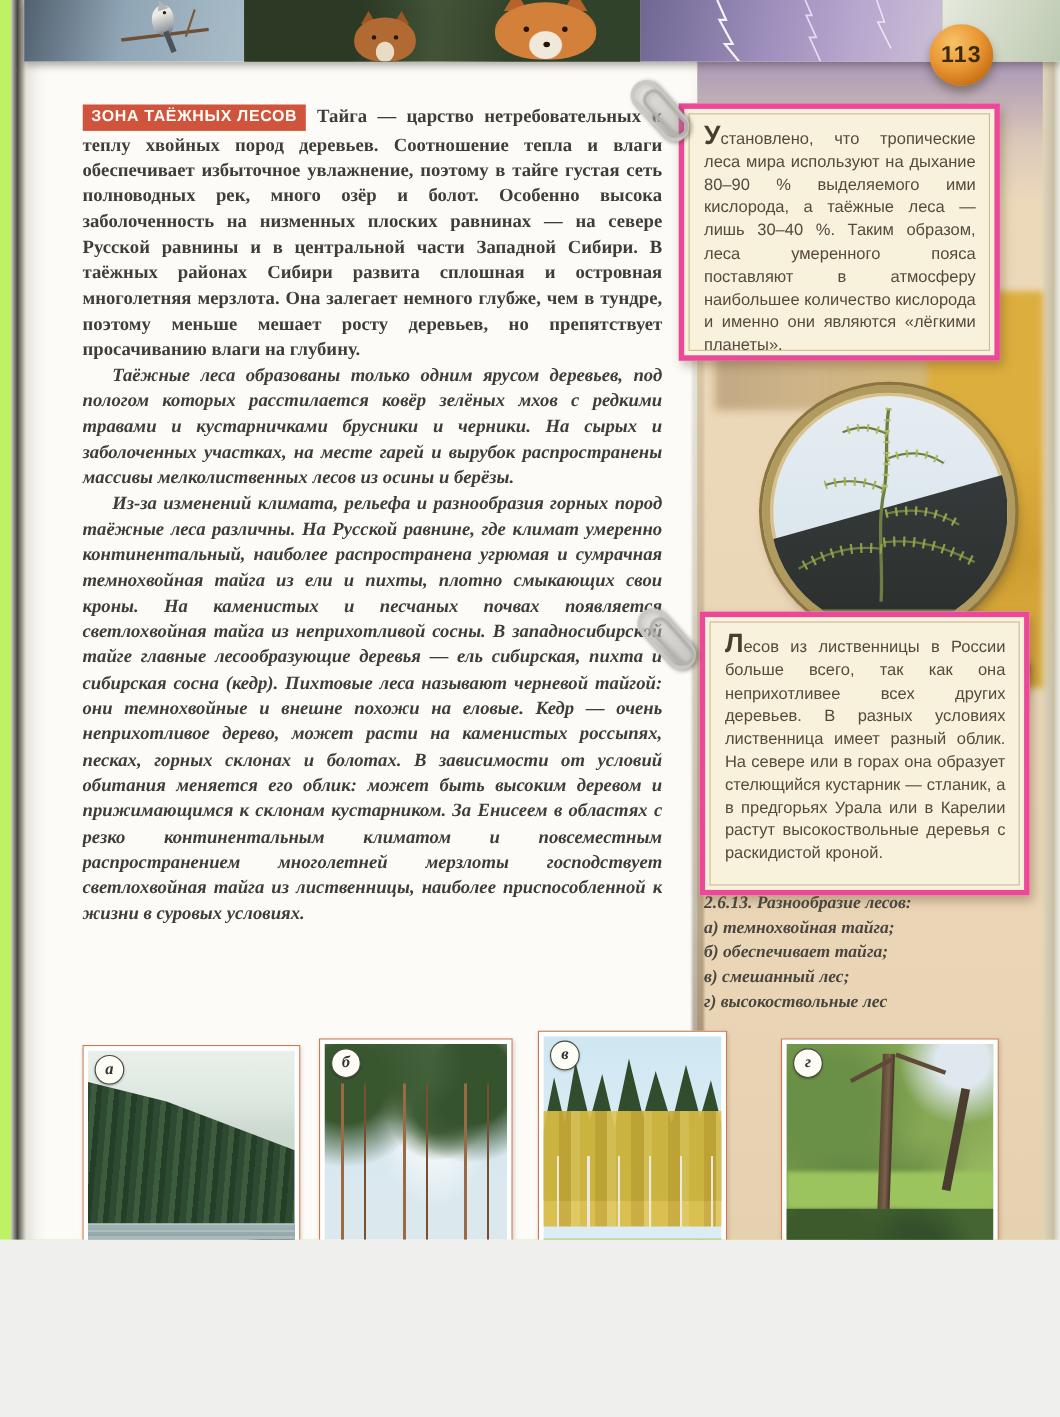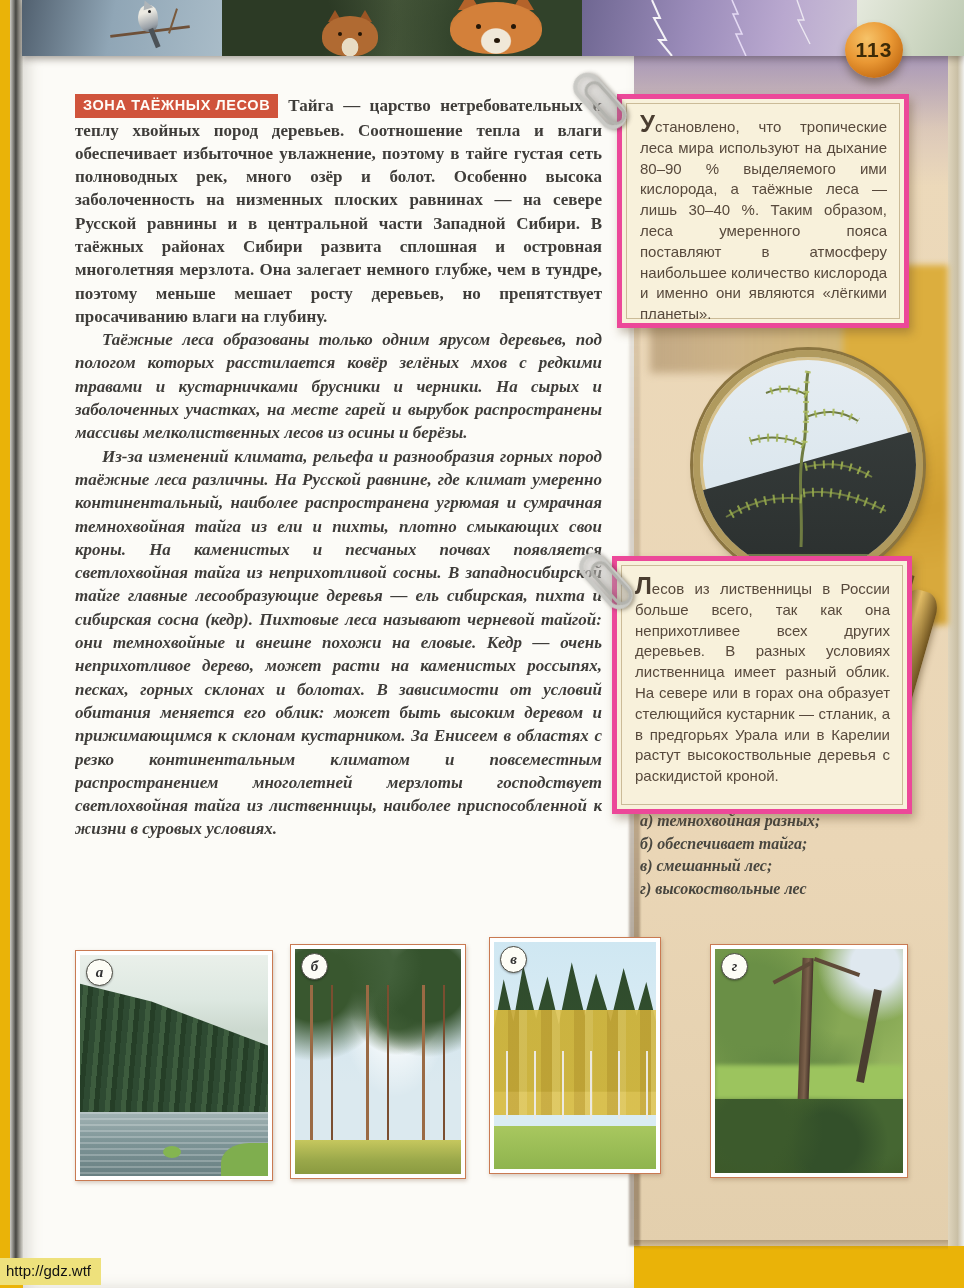--- a/index.html
+++ b/index.html
@@ -1,17 +1,17 @@
 <!DOCTYPE html>
 <html><head>
 <meta charset="utf-8">
 <style>
   html,body{margin:0;padding:0;background:#eff0ee;}
-  #stage{position:relative;width:964px;height:1288px;overflow:hidden;
-         font-family:"Liberation Serif",serif;background:#eab308;}
+  #stage{position:relative;width:964px;height:1127px;overflow:hidden;
+         font-family:"Liberation Serif",serif;background:#bef264;}
 
   
   .spine{position:absolute;left:10px;top:0;width:13px;height:1272px;
          background:linear-gradient(90deg,#cfcdc6,#474641 45%,#8d8b83 70%,#d8d6cf);}
   .white-page{position:absolute;left:23px;top:54px;width:611px;height:1234px;
          background:#fcfbf7;box-shadow:inset 6px 0 14px rgba(120,115,100,.22);}
   .tan-col{position:absolute;left:634px;top:54px;width:314px;height:1192px;
          background:linear-gradient(180deg,#e3d0af 0,#ecd9ba 90px,#ead6b6 800px,#e3cfad 100%);}
   .right-edge{position:absolute;left:948px;top:54px;width:16px;height:1192px;
          background:linear-gradient(90deg,#dfd5bd,#c9bfa5 60%,#efefec);}
@@ -77,21 +77,21 @@
          background:linear-gradient(90deg,#6b4f1e,#d9b258 50%,#5f461a);}
 
   
   .note-card{position:absolute;background:#f8f1db;border:5px solid #ec4899;z-index:5;
          box-shadow:3px 5px 9px rgba(100,75,45,.38);}
   .card-inner{position:absolute;inset:4px;border:1px solid #cbbb98;padding:13px 12px 10px 13px;}
   .note-card p{margin:0;font-family:"Liberation Sans",sans-serif;font-size:15px;line-height:20.8px;
          color:#57493c;text-align:justify;}
   .dropcap{font-size:24px;font-weight:700;line-height:14px;color:#4a3d30;}
   .card1{left:617px;top:94px;width:282px;height:224px;}
-  .card2{left:612px;top:556px;width:290px;height:248px;text-decoration:underline;}
+  .card2{left:636px;top:556px;width:290px;height:248px;text-decoration:underline;}
 
   
   .paperclip{position:absolute;width:28px;height:66px;z-index:7;transform:rotate(-42deg);
          filter:drop-shadow(1px 2px 2px rgba(40,30,20,.45));}
   .pc-outer{position:absolute;inset:0;border:4px solid #c9c9c5;border-radius:14px;
          background:linear-gradient(160deg,rgba(255,255,255,.5),rgba(120,120,118,.25));}
   .pc-inner{position:absolute;left:7px;top:12px;width:13px;height:46px;border:3px solid #b3b3ae;border-radius:9px;}
   .pc1{left:586px;top:68px;}
   .pc2{left:592px;top:548px;}
 
@@ -277,21 +277,22 @@
     <div class="pc-inner"></div>
   </div>
 
   <div class="main-text">
     <p><span class="zone-chip">ЗОНА ТАЁЖНЫХ ЛЕСОВ</span><span>Тайга — царство нетребовательных к теплу хвойных пород деревьев. Соотношение тепла и влаги обеспечивает избыточное увлажнение, поэтому в тайге густая сеть полноводных рек, много озёр и болот. Особенно высока заболоченность на низменных плоских равнинах — на севере Русской равнины и в центральной части Западной Сибири. В таёжных районах Сибири развита сплошная и островная многолетняя мерзлота. Она залегает немного глубже, чем в тундре, поэтому меньше мешает росту деревьев, но препятствует просачиванию влаги на глубину.</span></p>
     <p class="indent">Таёжные леса образованы только одним ярусом деревьев, под пологом которых расстилается ковёр зелёных мхов с редкими травами и кустарничками брусники и черники. На сырых и заболоченных участках, на месте гарей и вырубок распространены массивы мелколиственных лесов из осины и берёзы.</p>
     <p class="indent">Из-за изменений климата, рельефа и разнообразия горных пород таёжные леса различны. На Русской равнине, где климат умеренно континентальный, наиболее распространена угрюмая и сумрачная темнохвойная тайга из ели и пихты, плотно смыкающих свои кроны. На каменистых и песчаных почвах появляется светлохвойная тайга из неприхотливой сосны. В западносибирской тайге главные лесообразующие деревья — ель сибирская, пихта и сибирская сосна (кедр). Пихтовые леса называют черневой тайгой: они темнохвойные и внешне похожи на еловые. Кедр — очень неприхотливое дерево, может расти на каменистых россыпях, песках, горных склонах и болотах. В зависимости от условий обитания меняется его облик: может быть высоким деревом и прижимающимся к склонам кустарником. За Енисеем в областях с резко континентальным климатом и повсеместным распространением многолетней мерзлоты господствует светлохвойная тайга из лиственницы, наиболее приспособленной к жизни в суровых условиях.</p>
   </div>
 
   <div class="caption">
-    <div>а) темнохвойная разных;</div>
+    <div><span class="cap-num">2.6.13.</span> <span>Разнообразие лесов:</span></div>
+    <div>а) темнохвойная тайга;</div>
     <div>б) обеспечивает тайга;</div>
     <div>в) смешанный лес;</div>
     <div>г) высокоствольные лес</div>
   </div>
 
   <figure class="photo photo-a" style="margin:0;">
     <div class="ph-label">
         <span>а</span>
       </div>
     <div class="ph-img">

